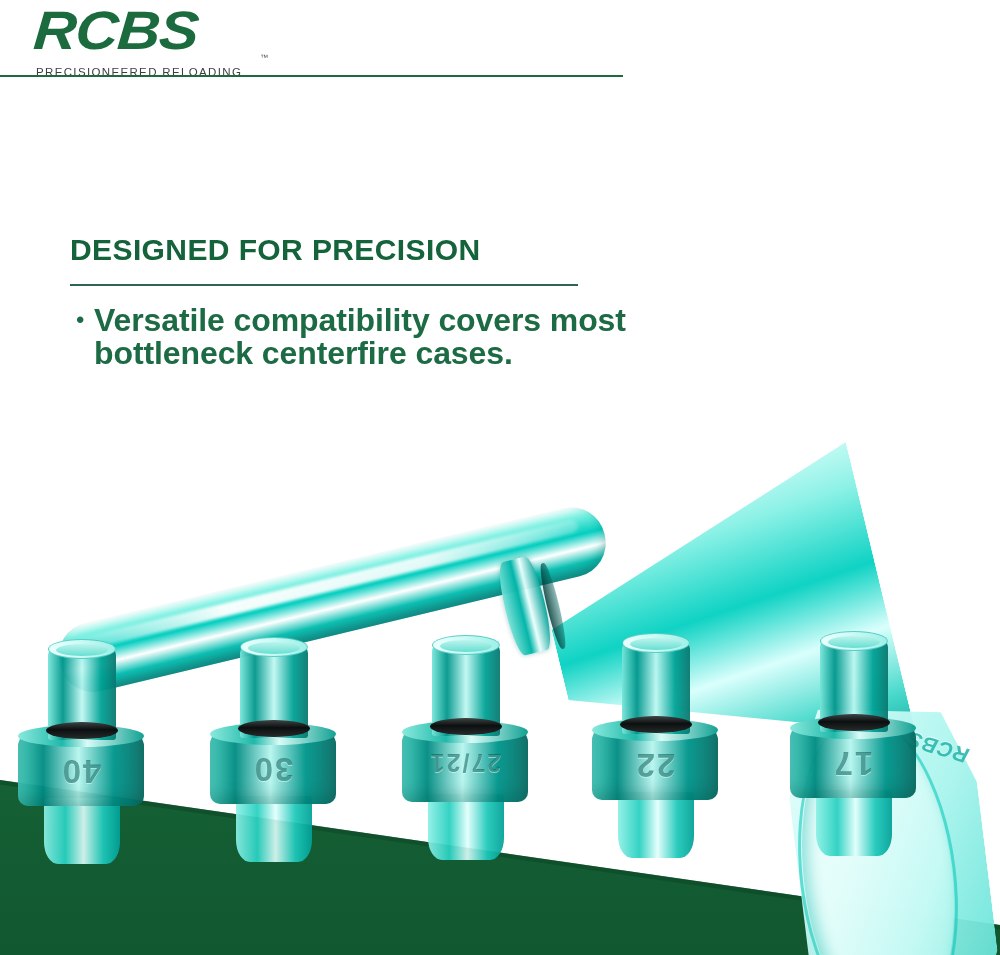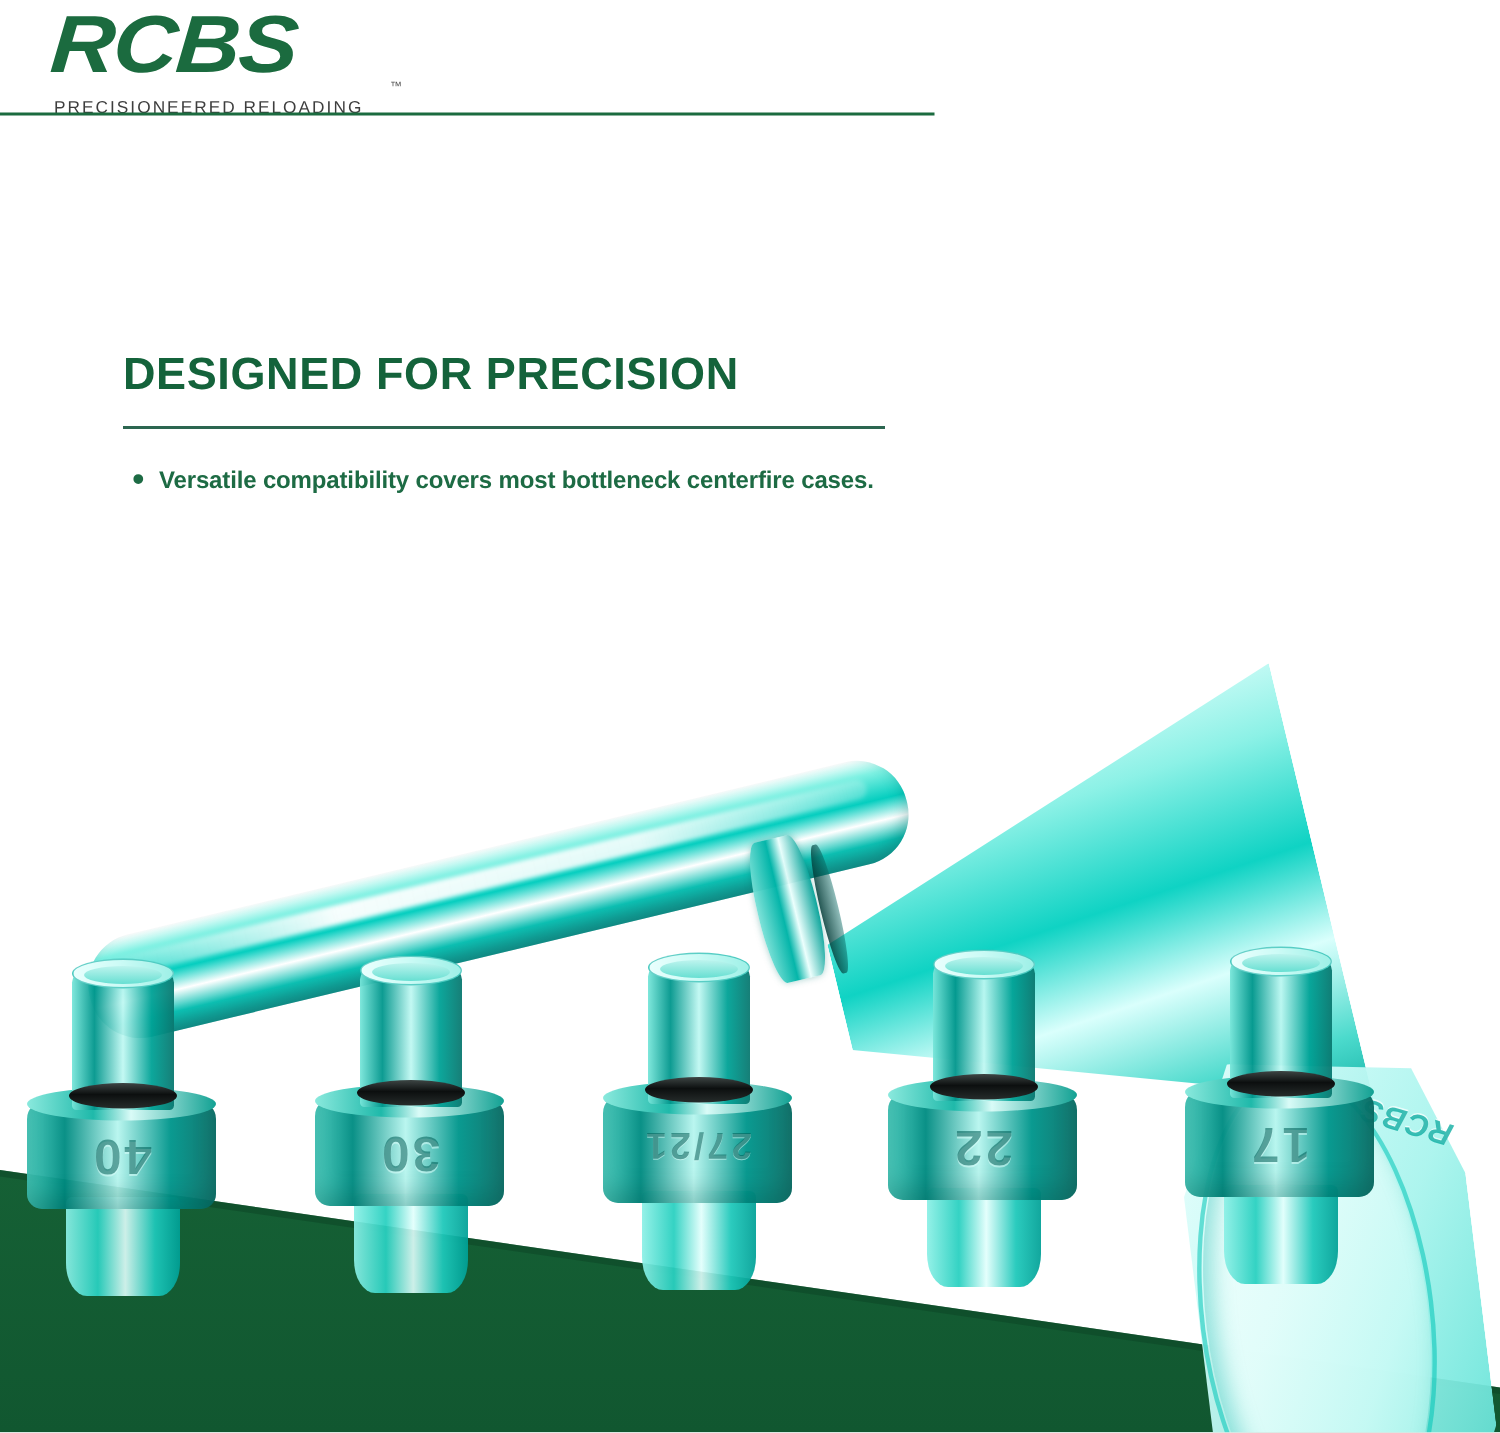--- a/index.html
+++ b/index.html
@@ -77,21 +77,21 @@
     left: 0;
     top: 75px;
     width: 623px;
     height: 2px;
     background: #1b6b3f;
   }
 
   
   .copy {
     position: absolute;
-    left: 82px;
+    left: 70px;
     top: 232px;
     width: 560px;
   }
 
   .headline {
     font-family: "Liberation Sans", sans-serif;
     font-weight: bold;
     font-size: 30px;
     letter-spacing: 0.4px;
     color: #14633b;
@@ -122,21 +122,21 @@
     color: #1d6b44;
     font-size: 24px;
     line-height: 32px;
     text-align: left;
     padding-left: 6px;
   }
 
   .bullet-text {
     font-family: "Liberation Sans", sans-serif;
     font-weight: bold;
-    font-size: 16px;
+    font-size: 32px;
     line-height: 33px;
     color: #1d6b44;
     letter-spacing: -0.1px;
   }
 
   
   .stage {
     position: absolute;
     left: 0;
     top: 330px;

